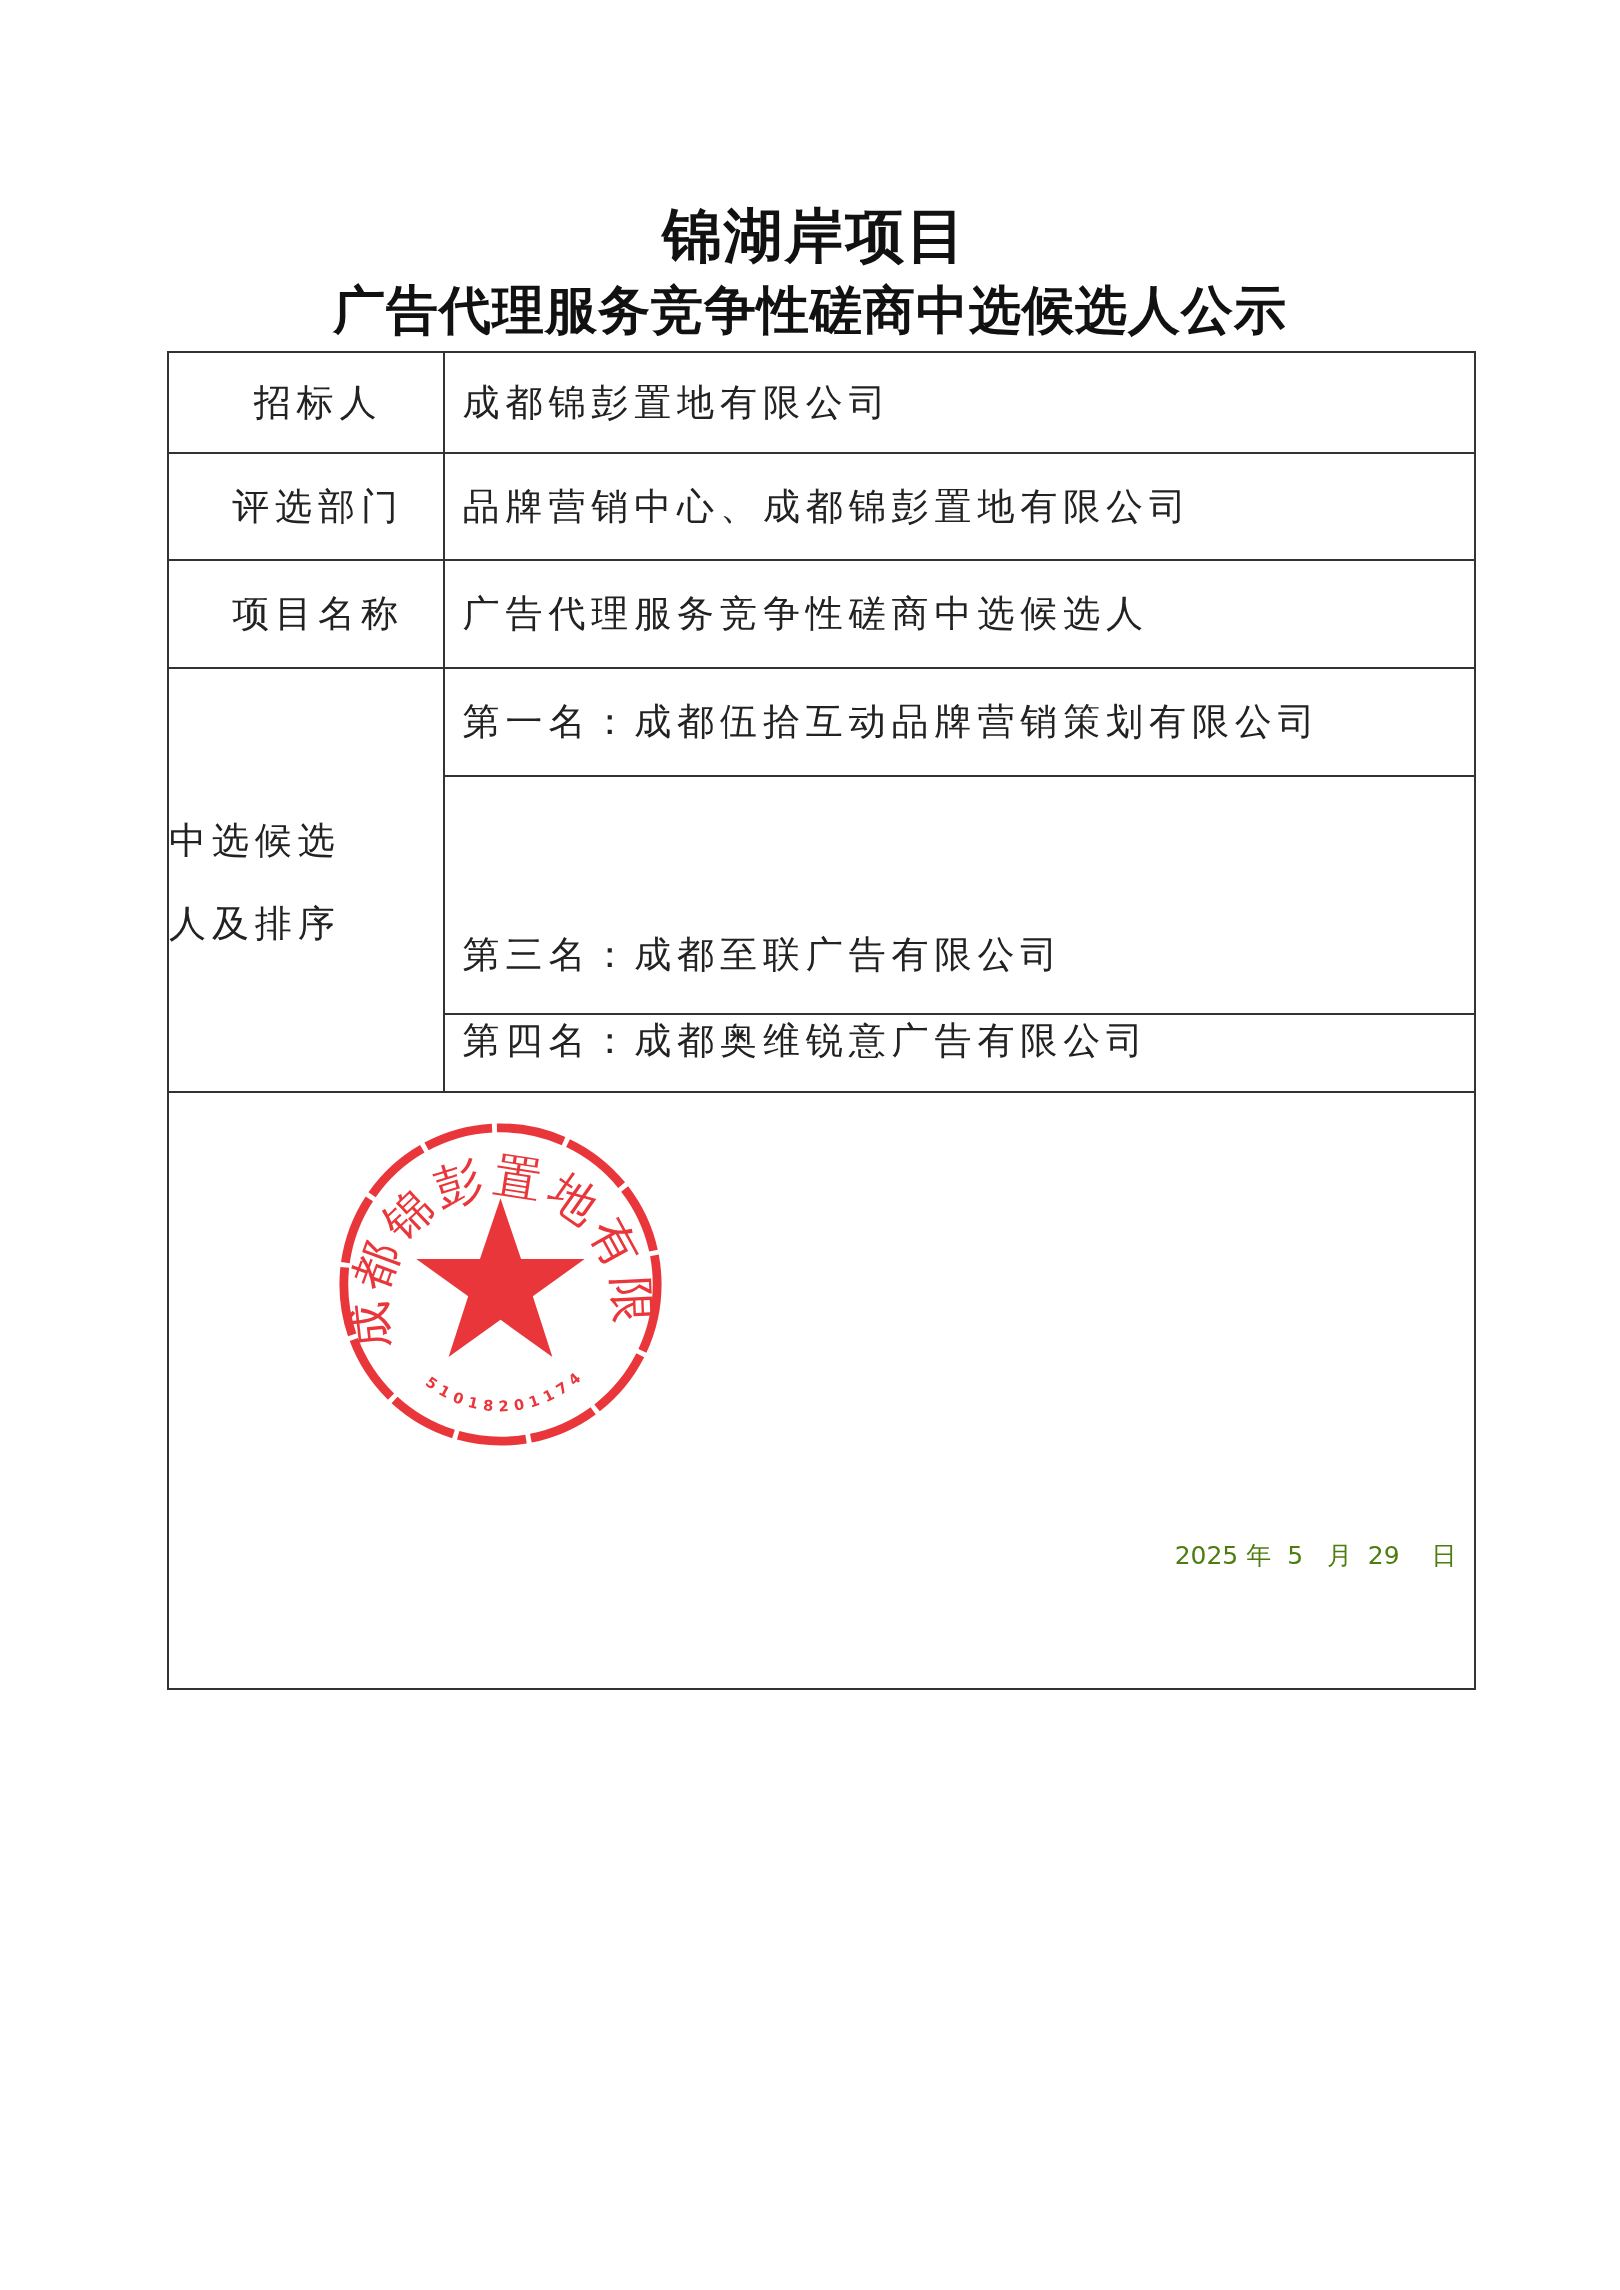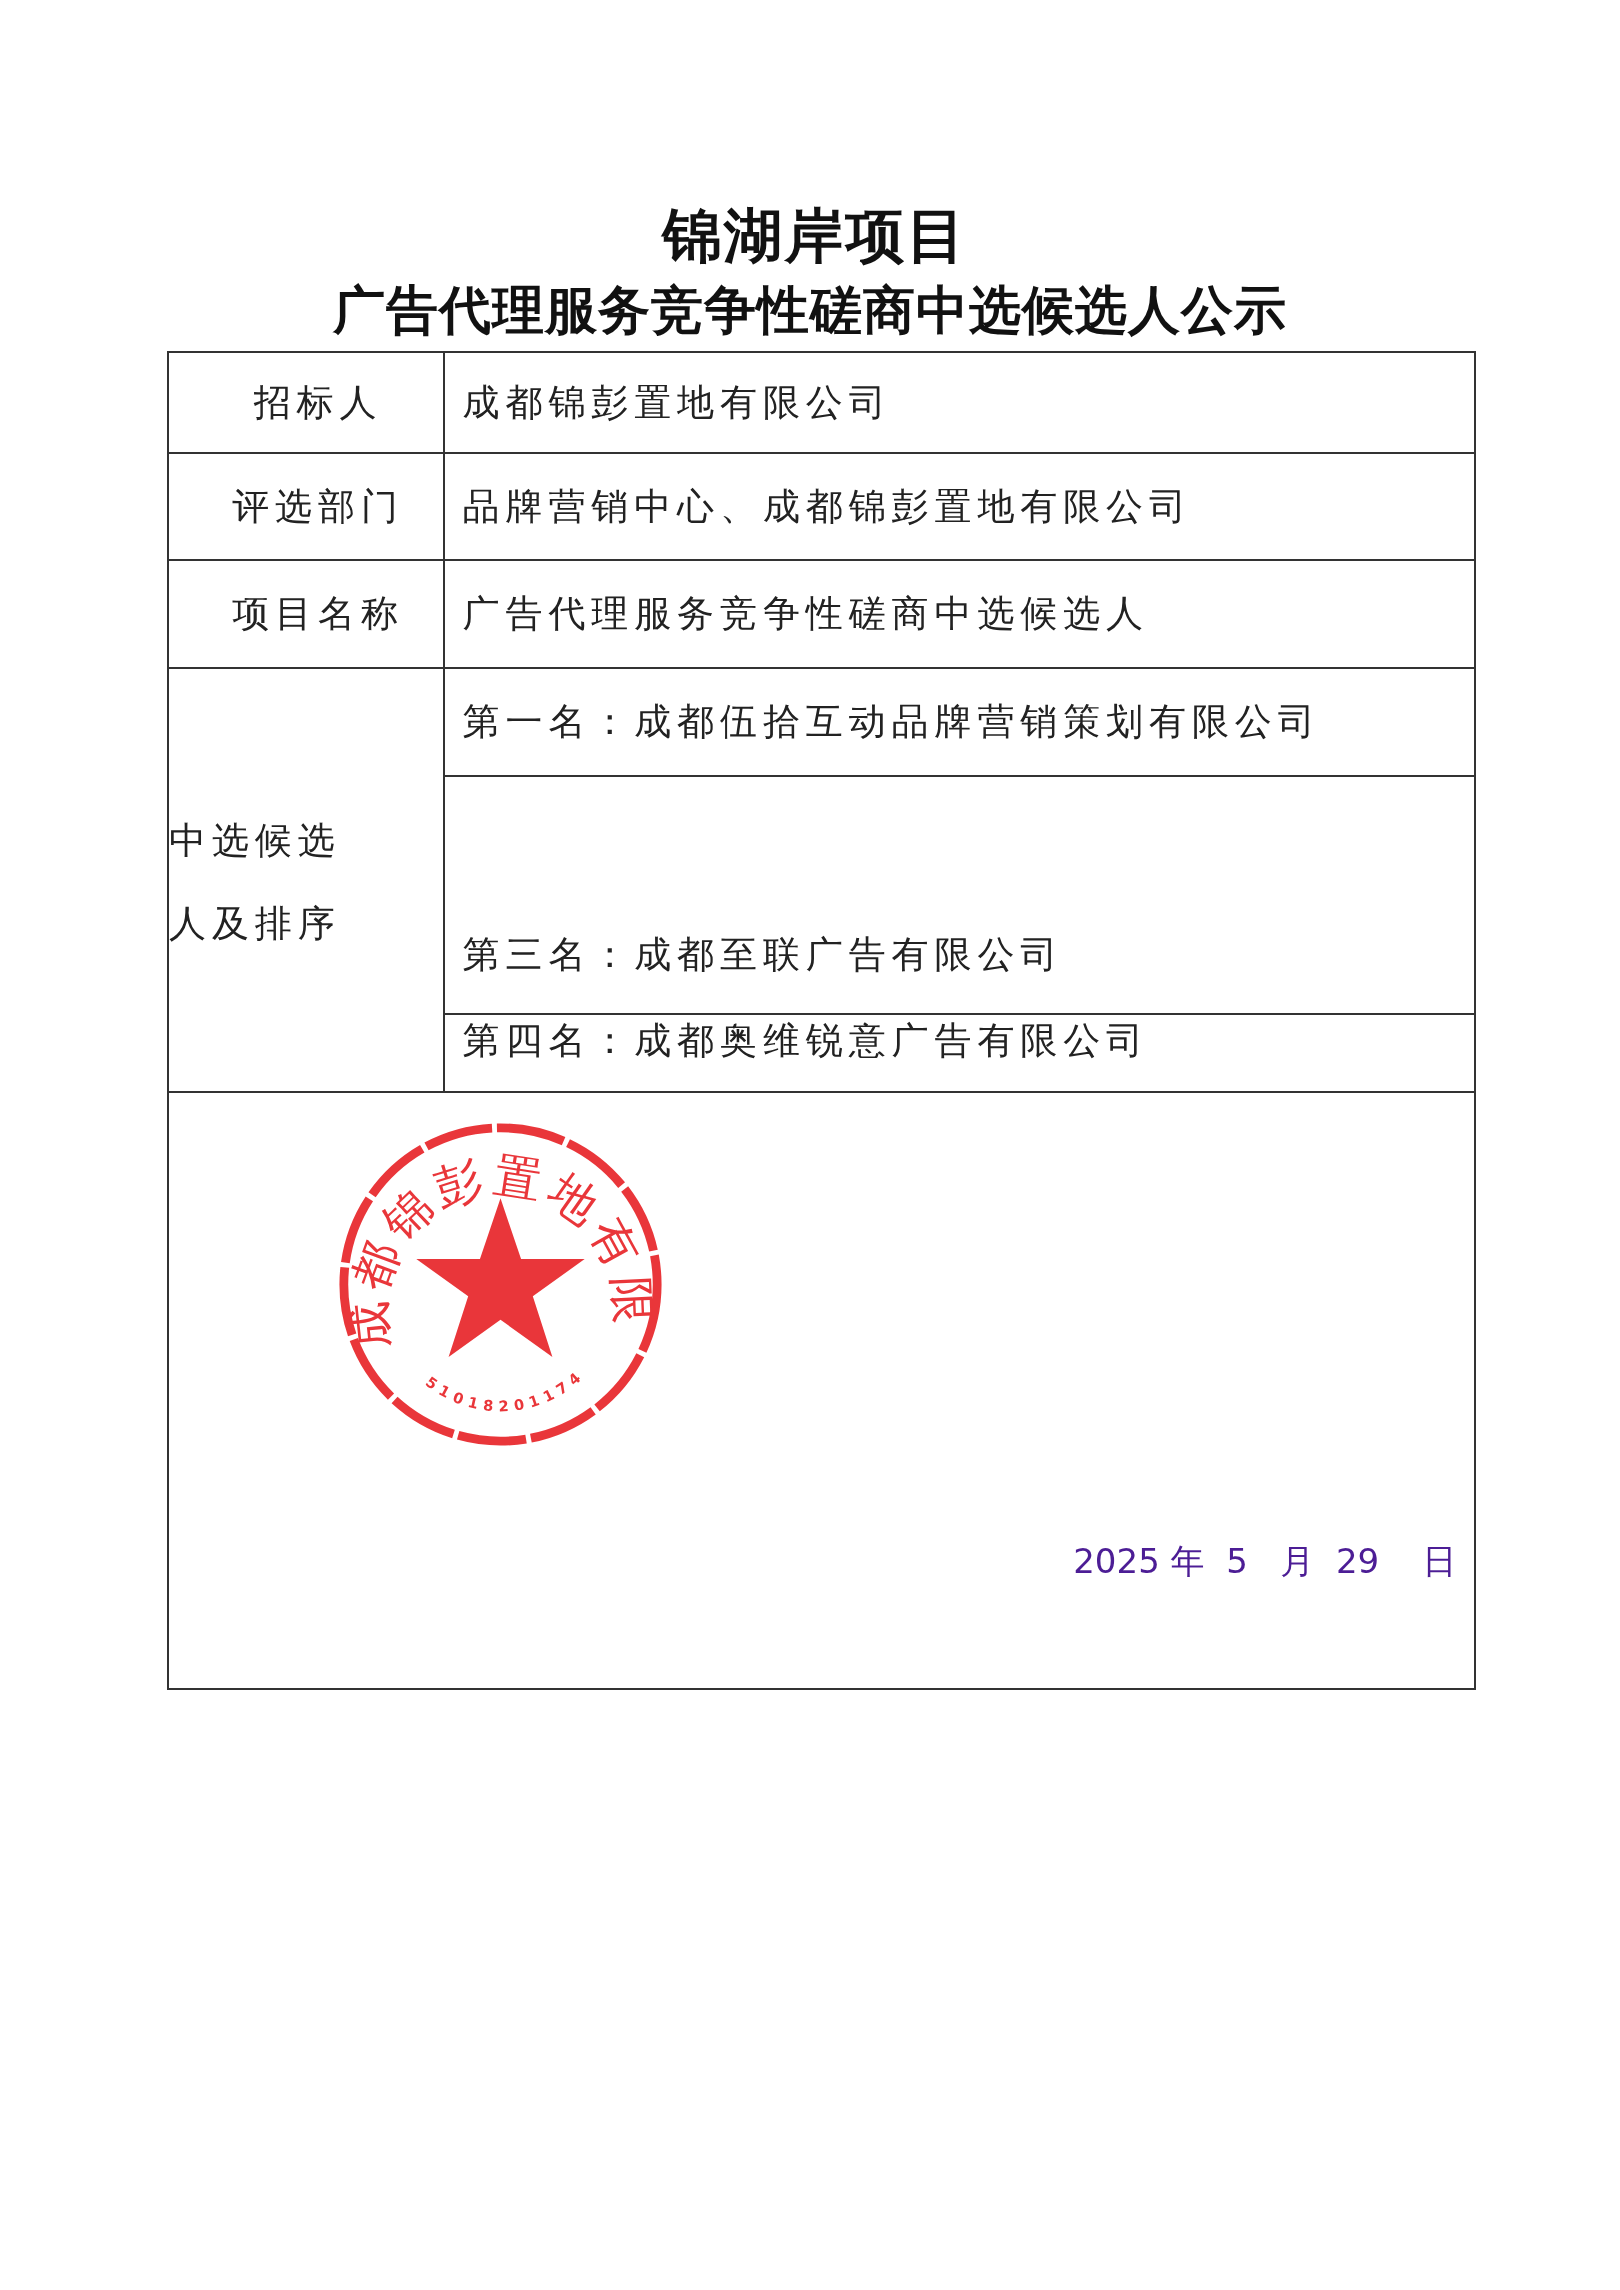--- a/index.html
+++ b/index.html
@@ -147,22 +147,22 @@
       top: 26.5px;
       width: 329px;
       height: 329px;
       z-index: 2;
       opacity: 0.92;
     }
     .date-line {
       position: absolute;
       right: 17.6px;
       top: 446px;
-      font-size: 34px;
-      color: #4c1d95;
+      font-size: 25px;
+      color: #4d7c0f;
       font-family: "DejaVu Sans", "Liberation Sans", sans-serif;
       white-space: pre;
     }
     .date-line span { display: inline-block; }
     .d-cn { font-family: "DejaVu Serif", "Liberation Serif", serif; }
   </style>
 </head>
 <body>
 
 <div class="title-block">

